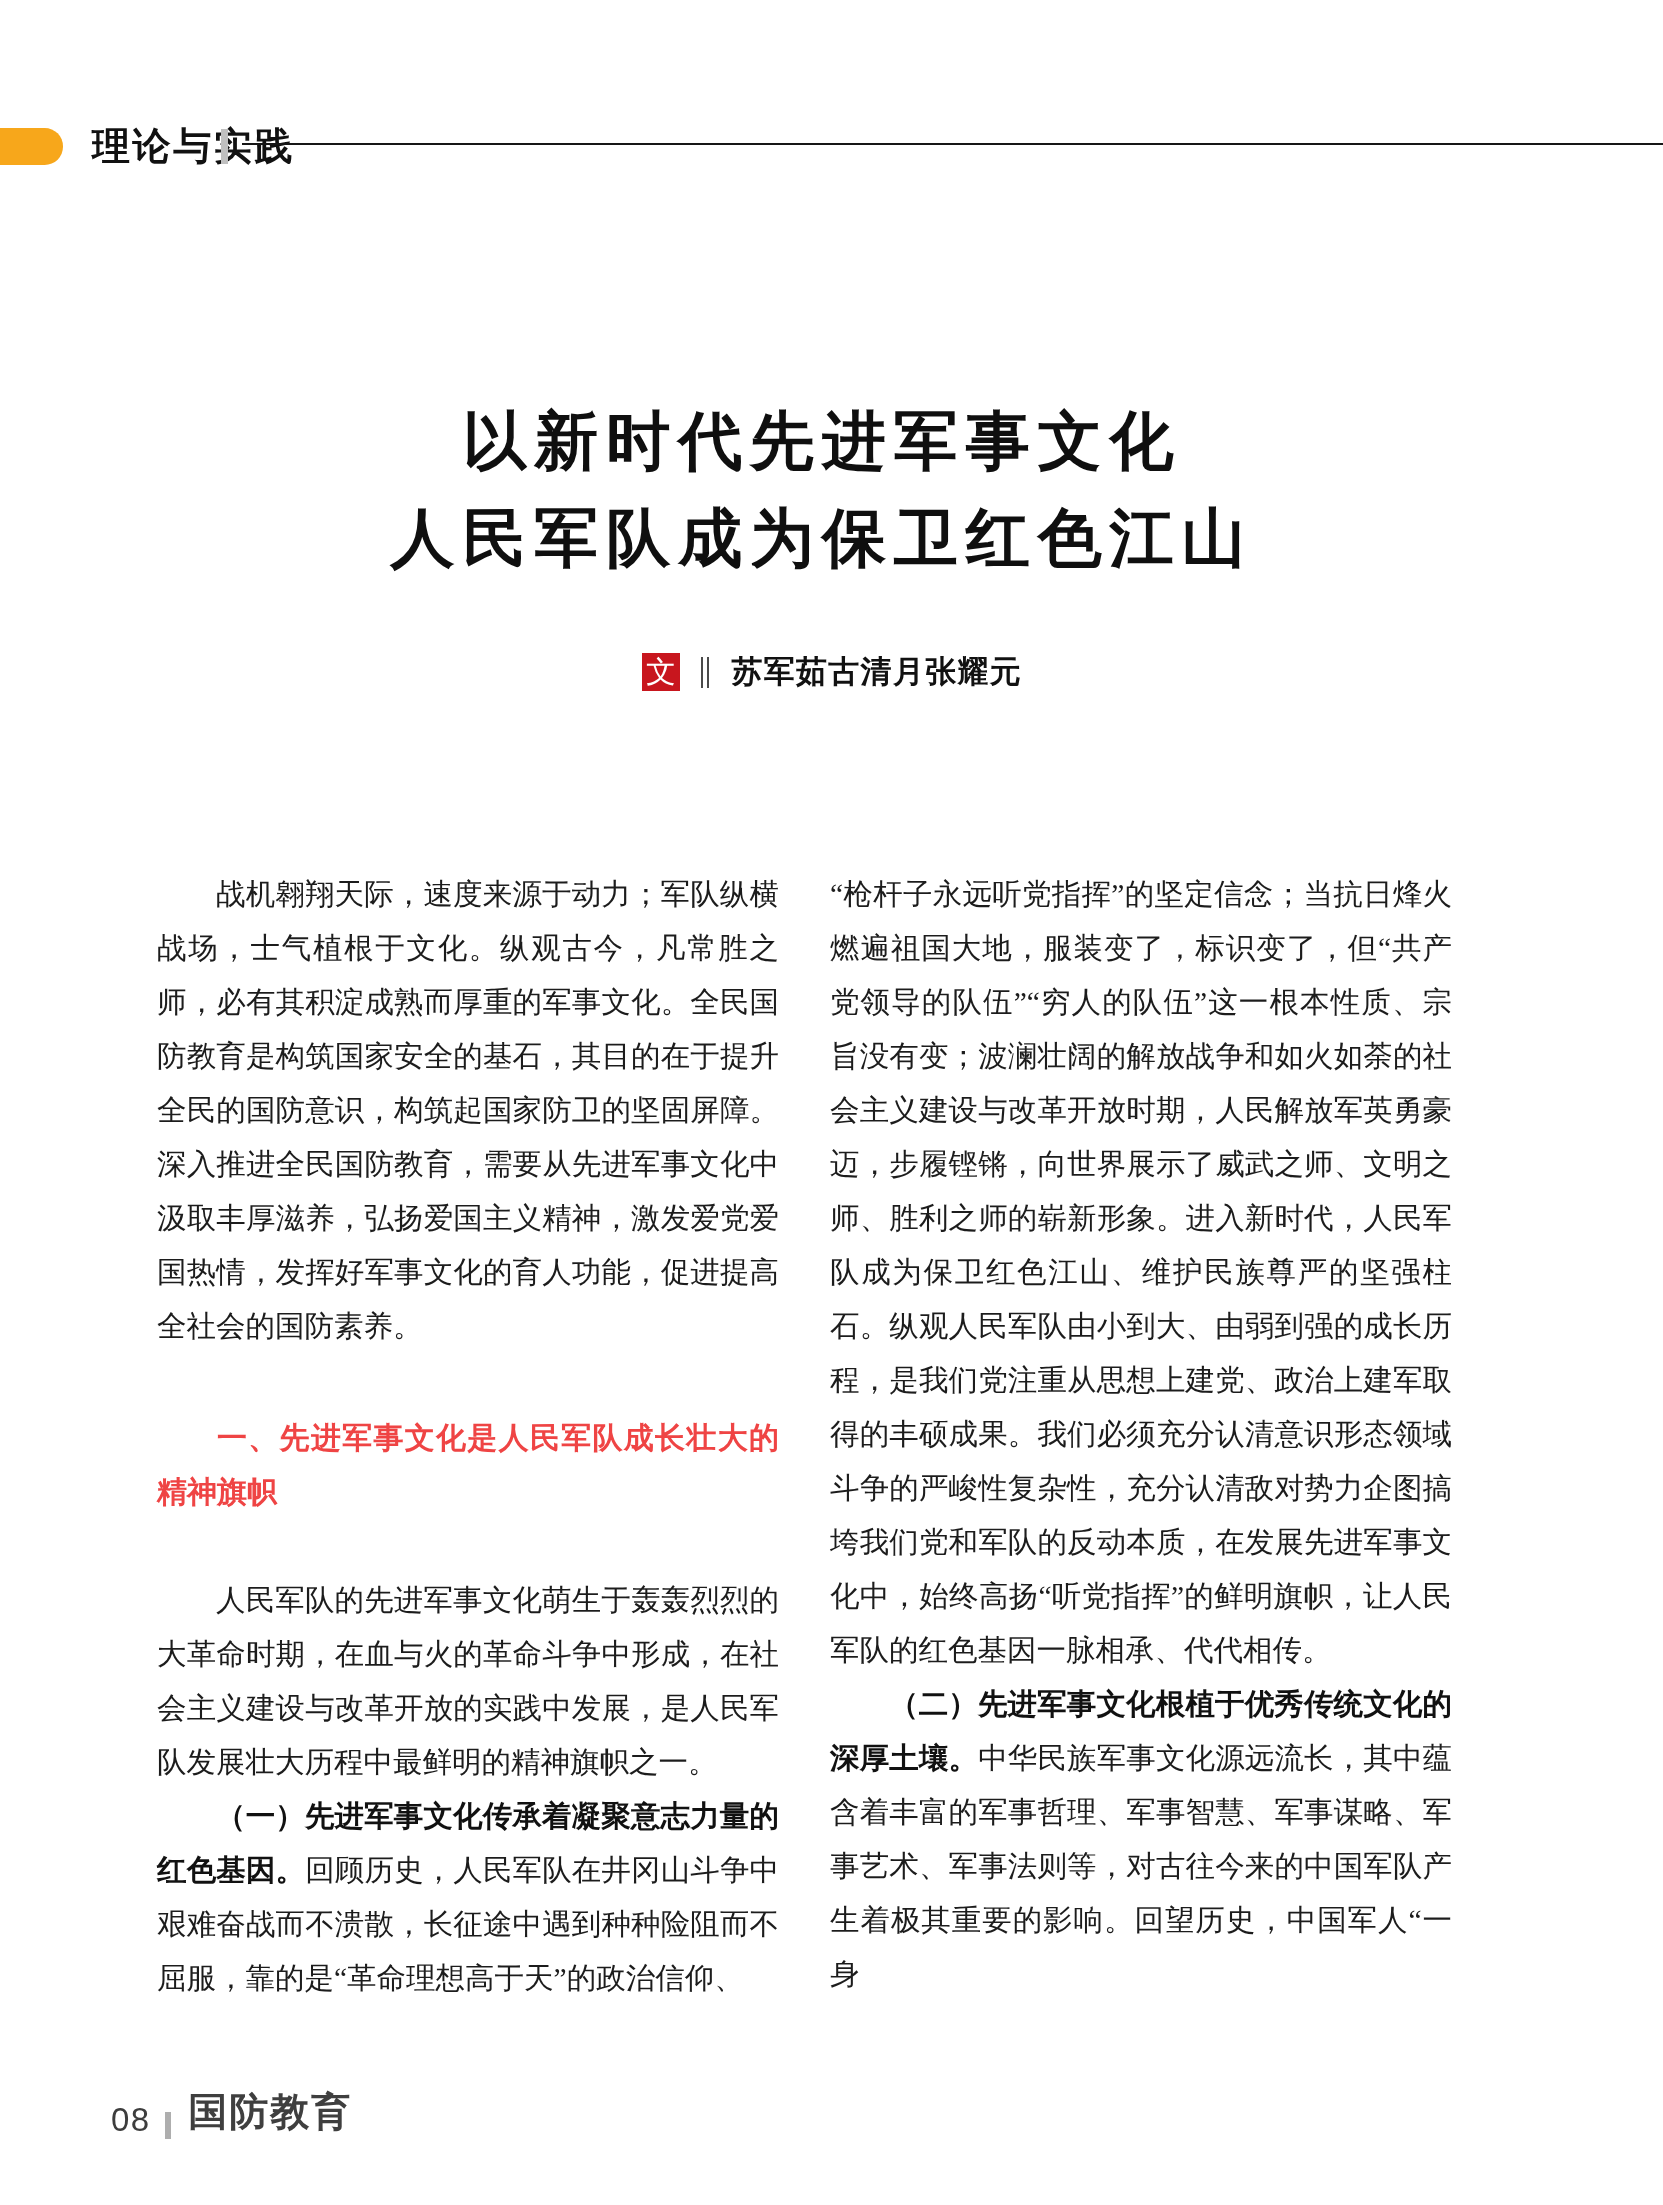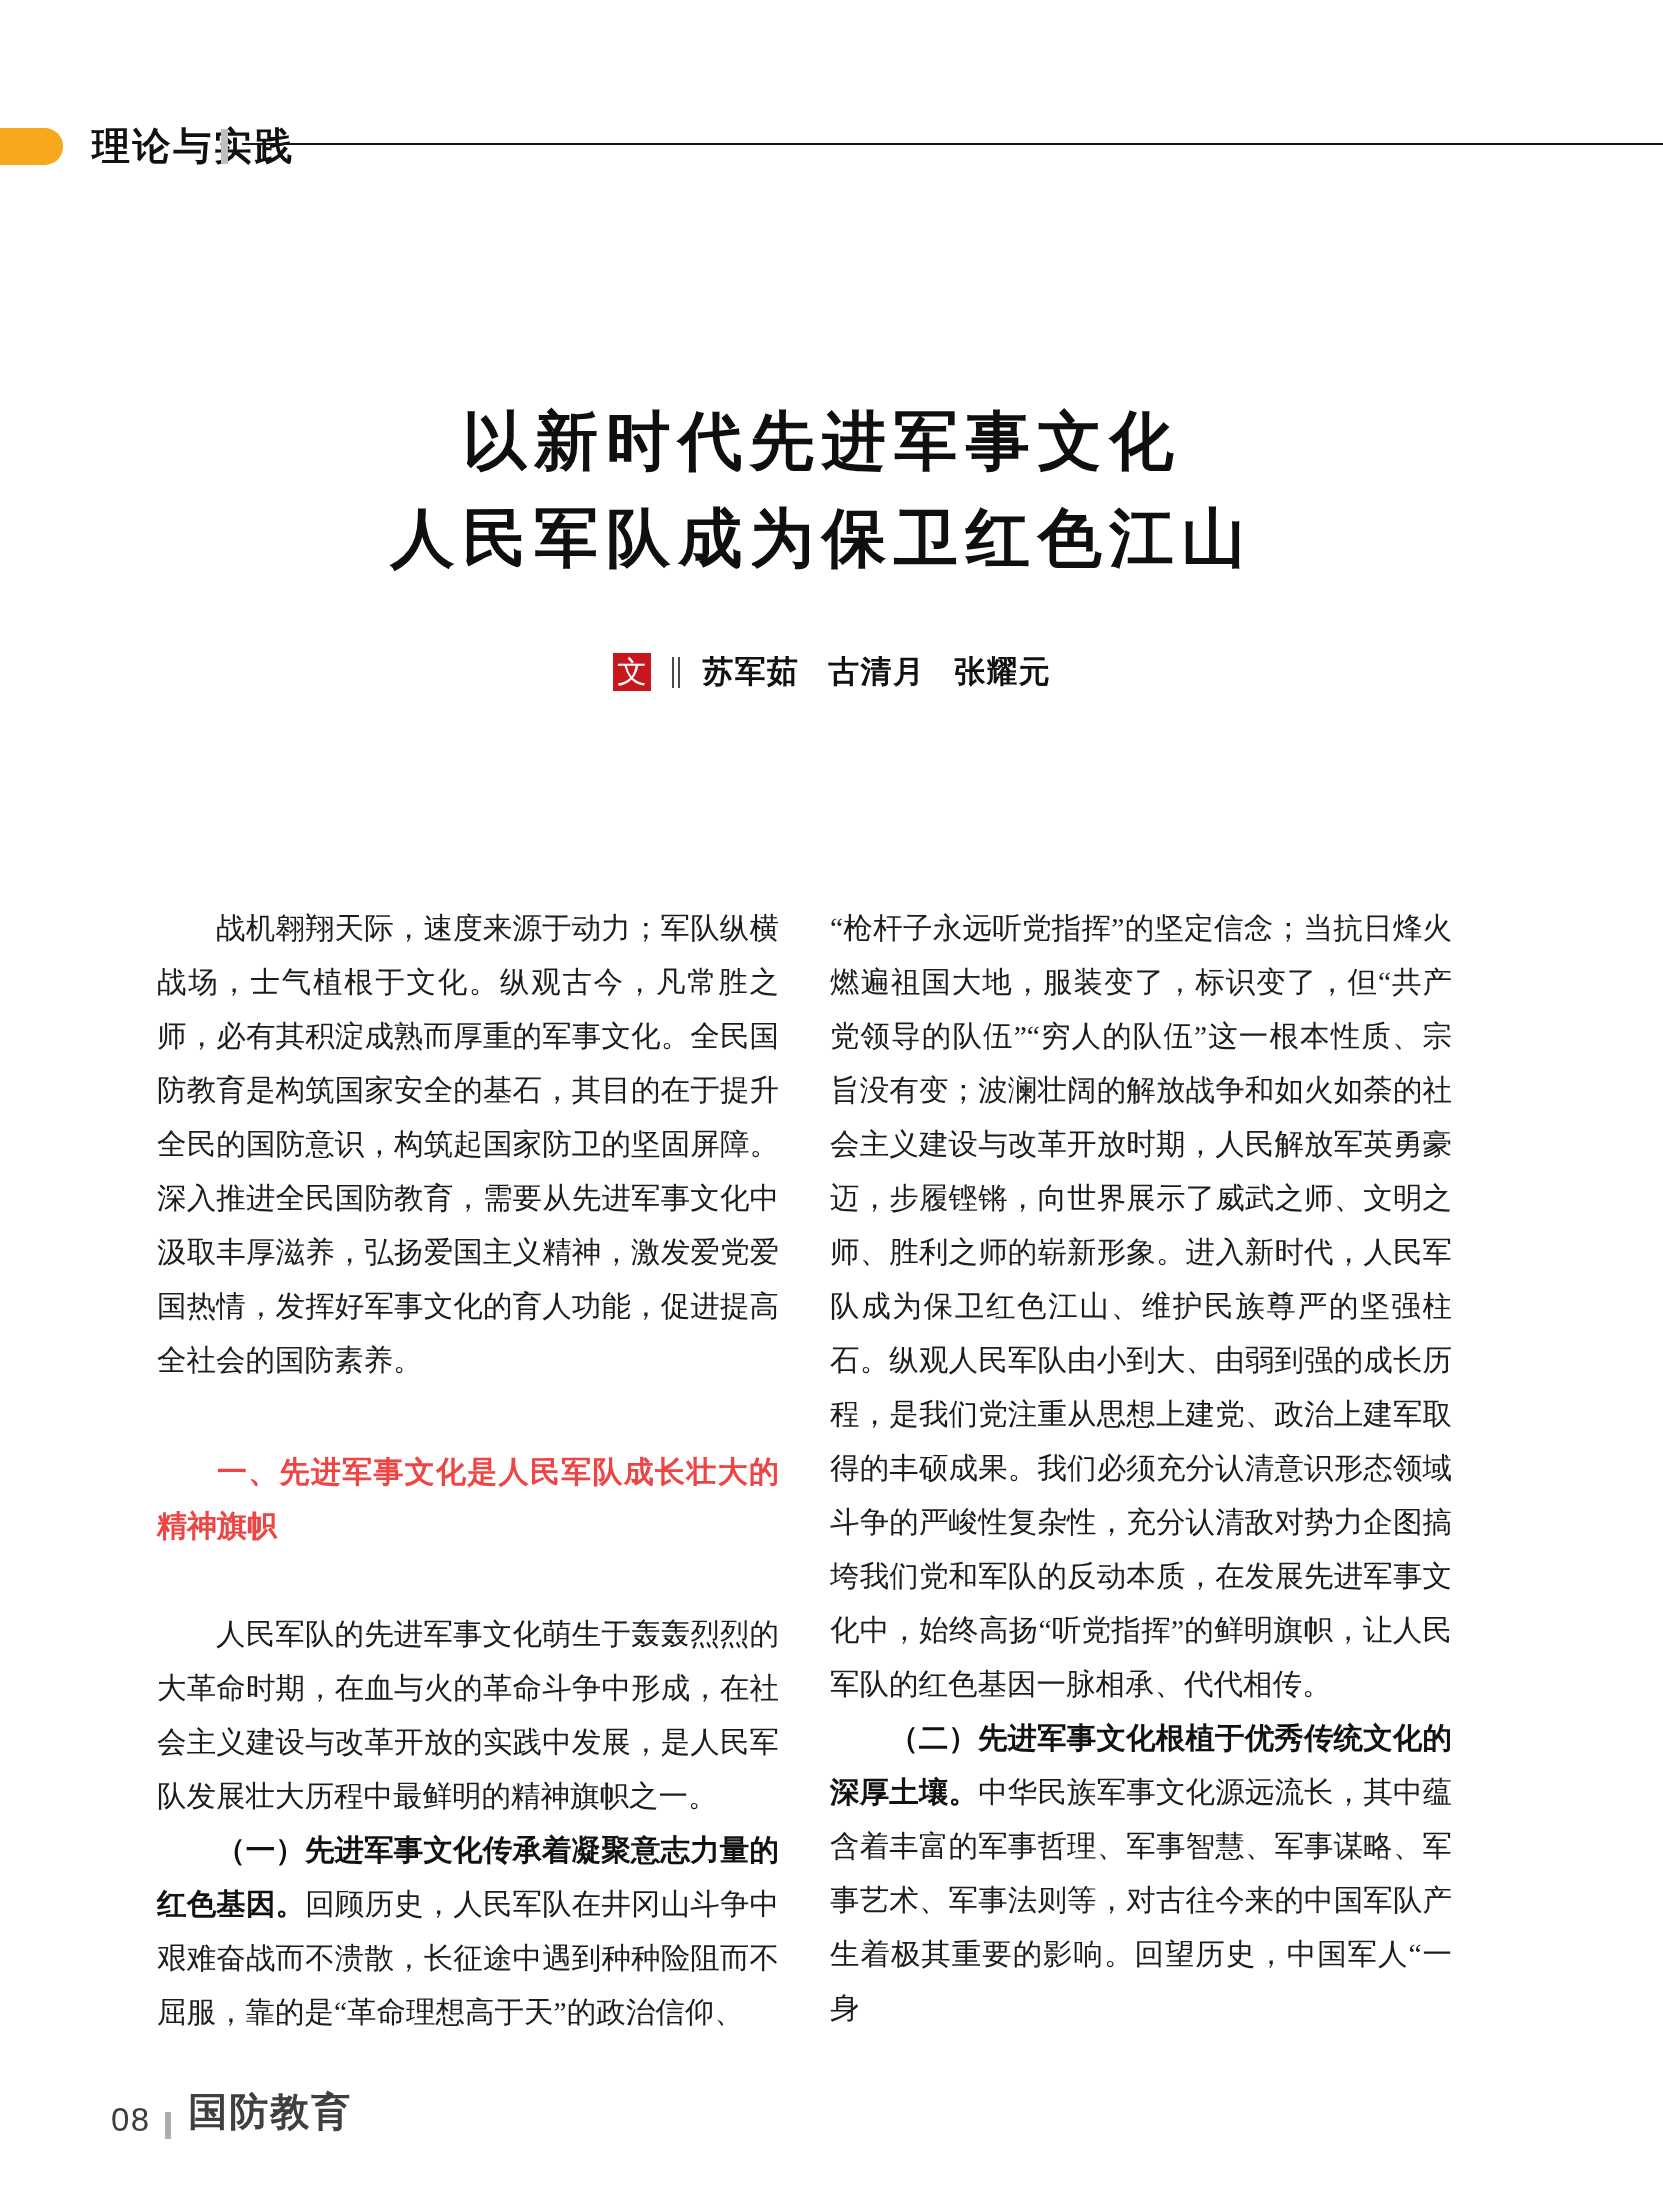--- a/index.html
+++ b/index.html
@@ -56,29 +56,29 @@
     font-size:30px;color:#ffffff;
     flex:0 0 auto;
   }
   .byline-sep{
     margin-left:21px;margin-right:22px;
     width:8.5px;height:31px;flex:0 0 auto;
     display:flex;justify-content:space-between;
   }
   .byline-sep i{display:block;width:2px;height:31px;background:#4a4a4a;}
   .authors{
-    display:flex;gap:29px;
+    display:flex;
     font-family:"Liberation Sans","DejaVu Sans",sans-serif;
     font-weight:bold;font-size:31px;color:#111;letter-spacing:1.3px;
     white-space:nowrap;
   }
 
   
   .col{
-    position:absolute;top:901px;width:622px;
+    position:absolute;top:867px;width:622px;
     font-size:29.5px;line-height:54px;
     text-align:justify;
     color:#1c1c1c;
   }
   .col-left{left:157px;}
   .col-right{left:830px;}
   .col p{margin:0;text-indent:2em;}
   .col p.noindent{text-indent:0;}
   .col .h1{
     font-family:"Liberation Sans","DejaVu Sans",sans-serif;

